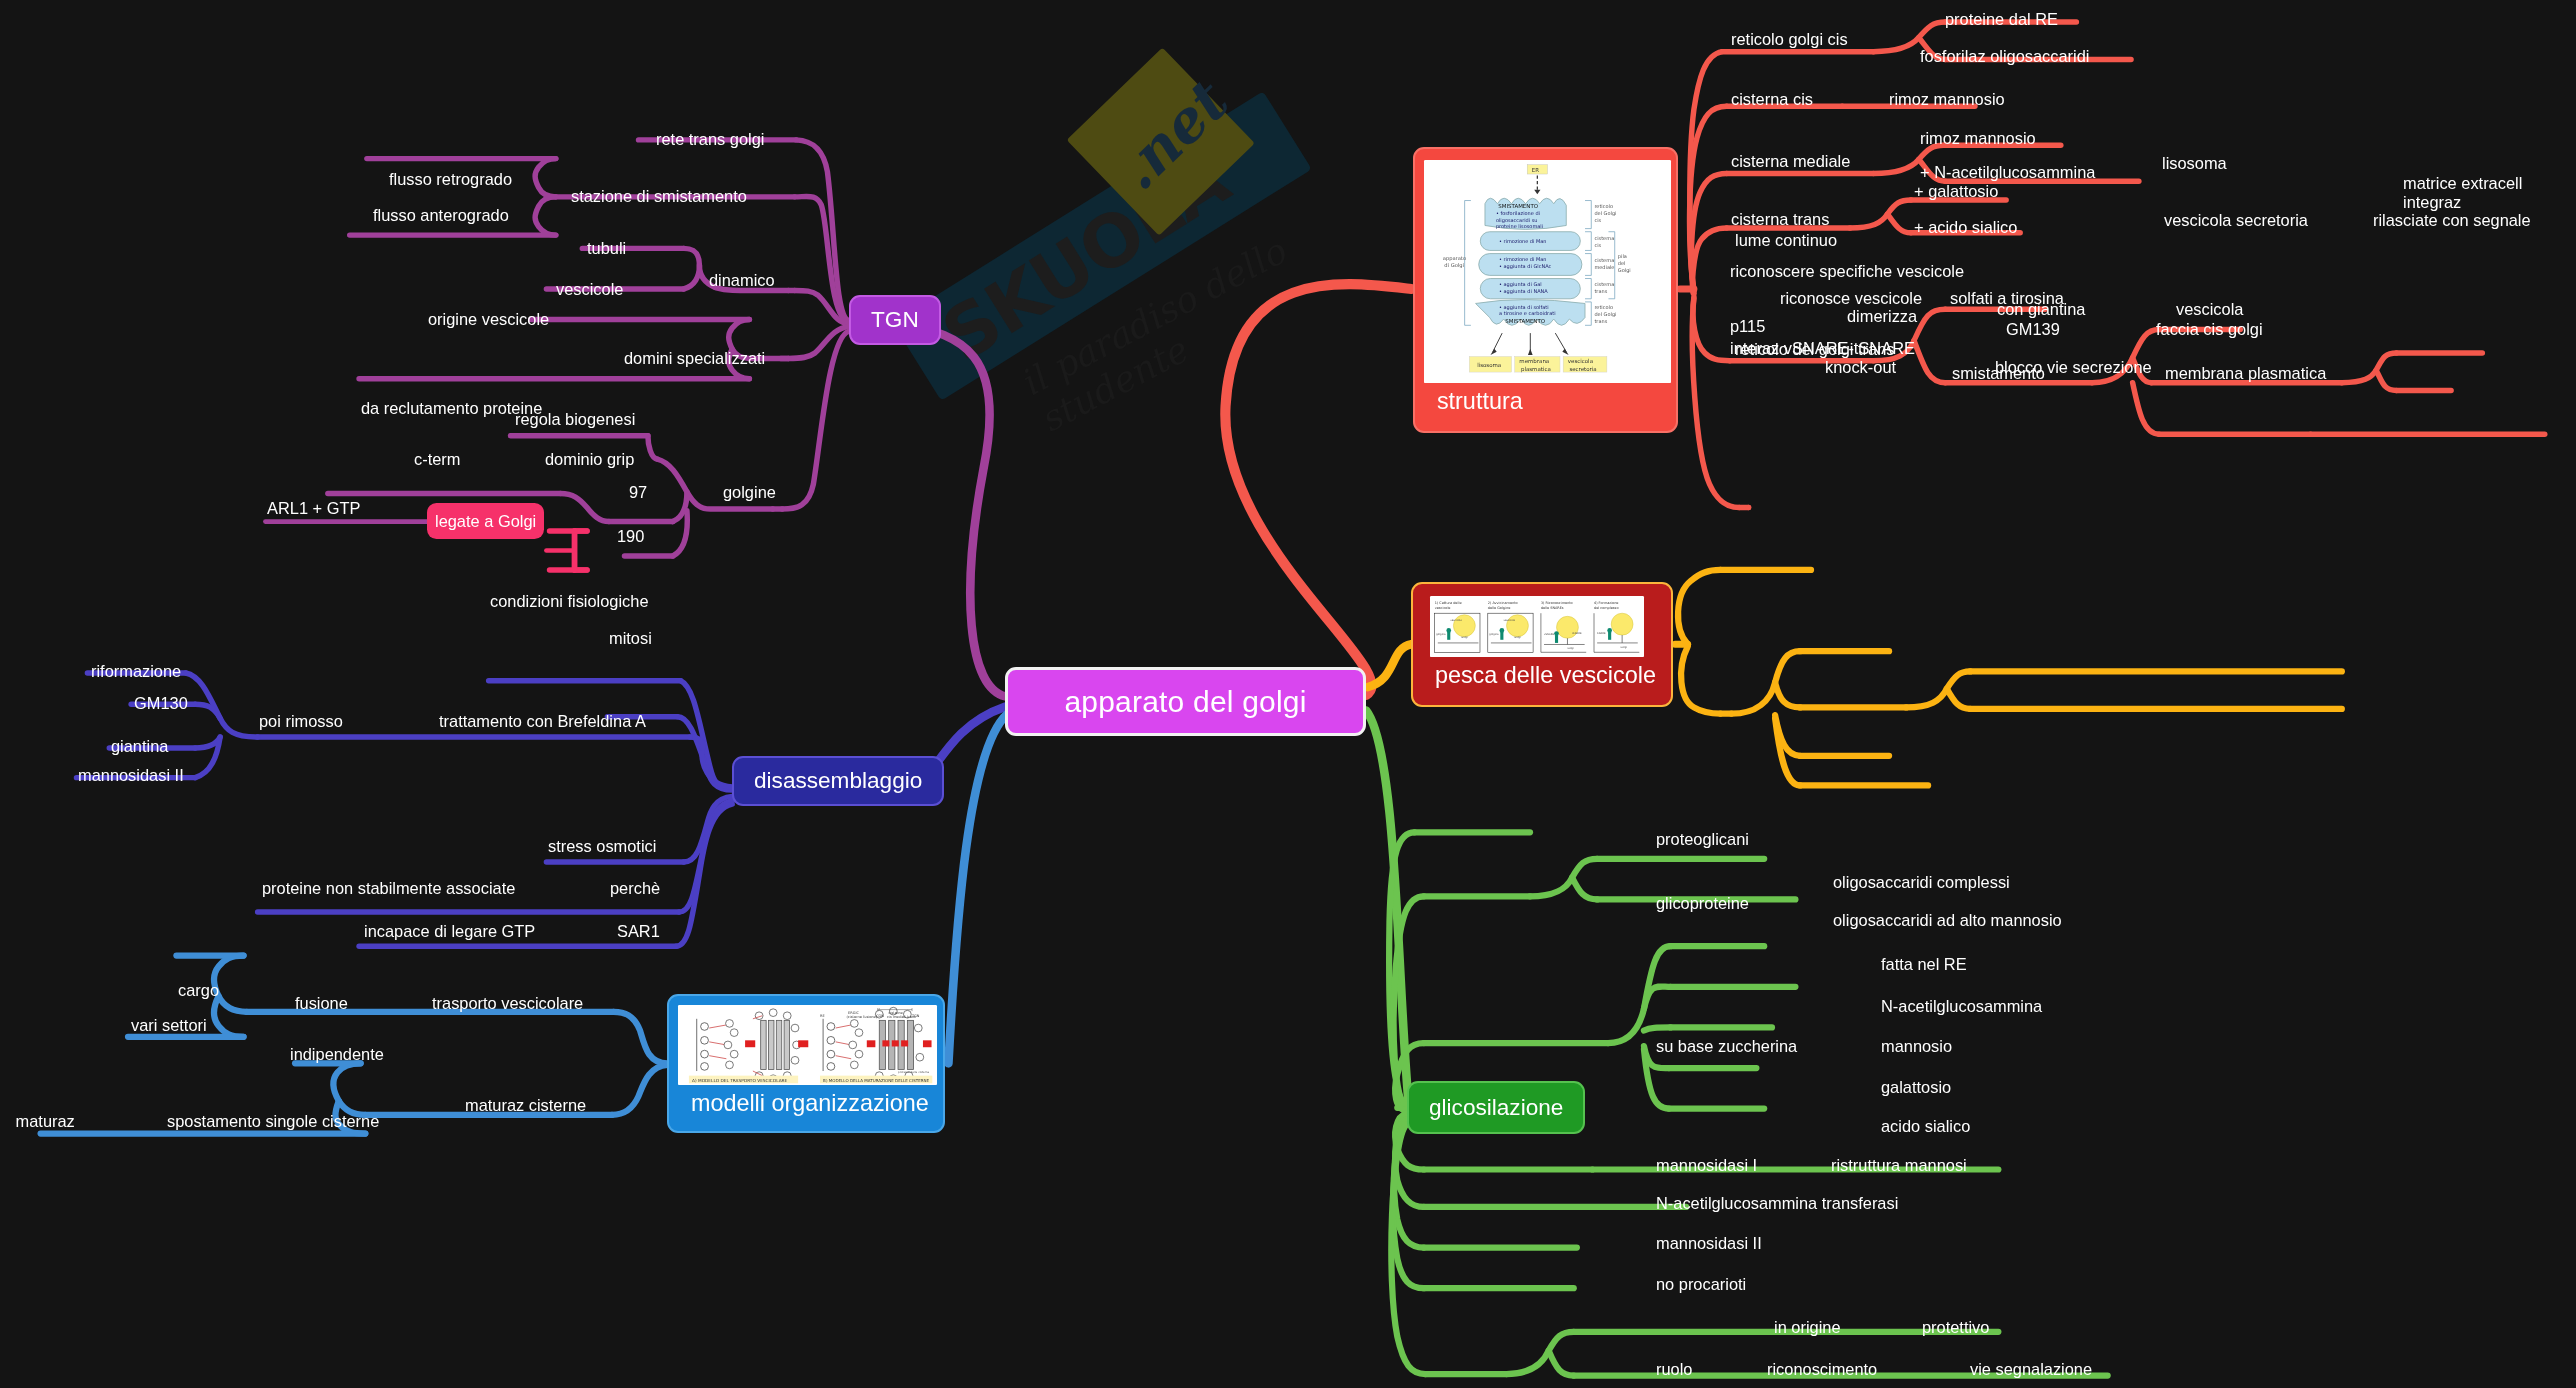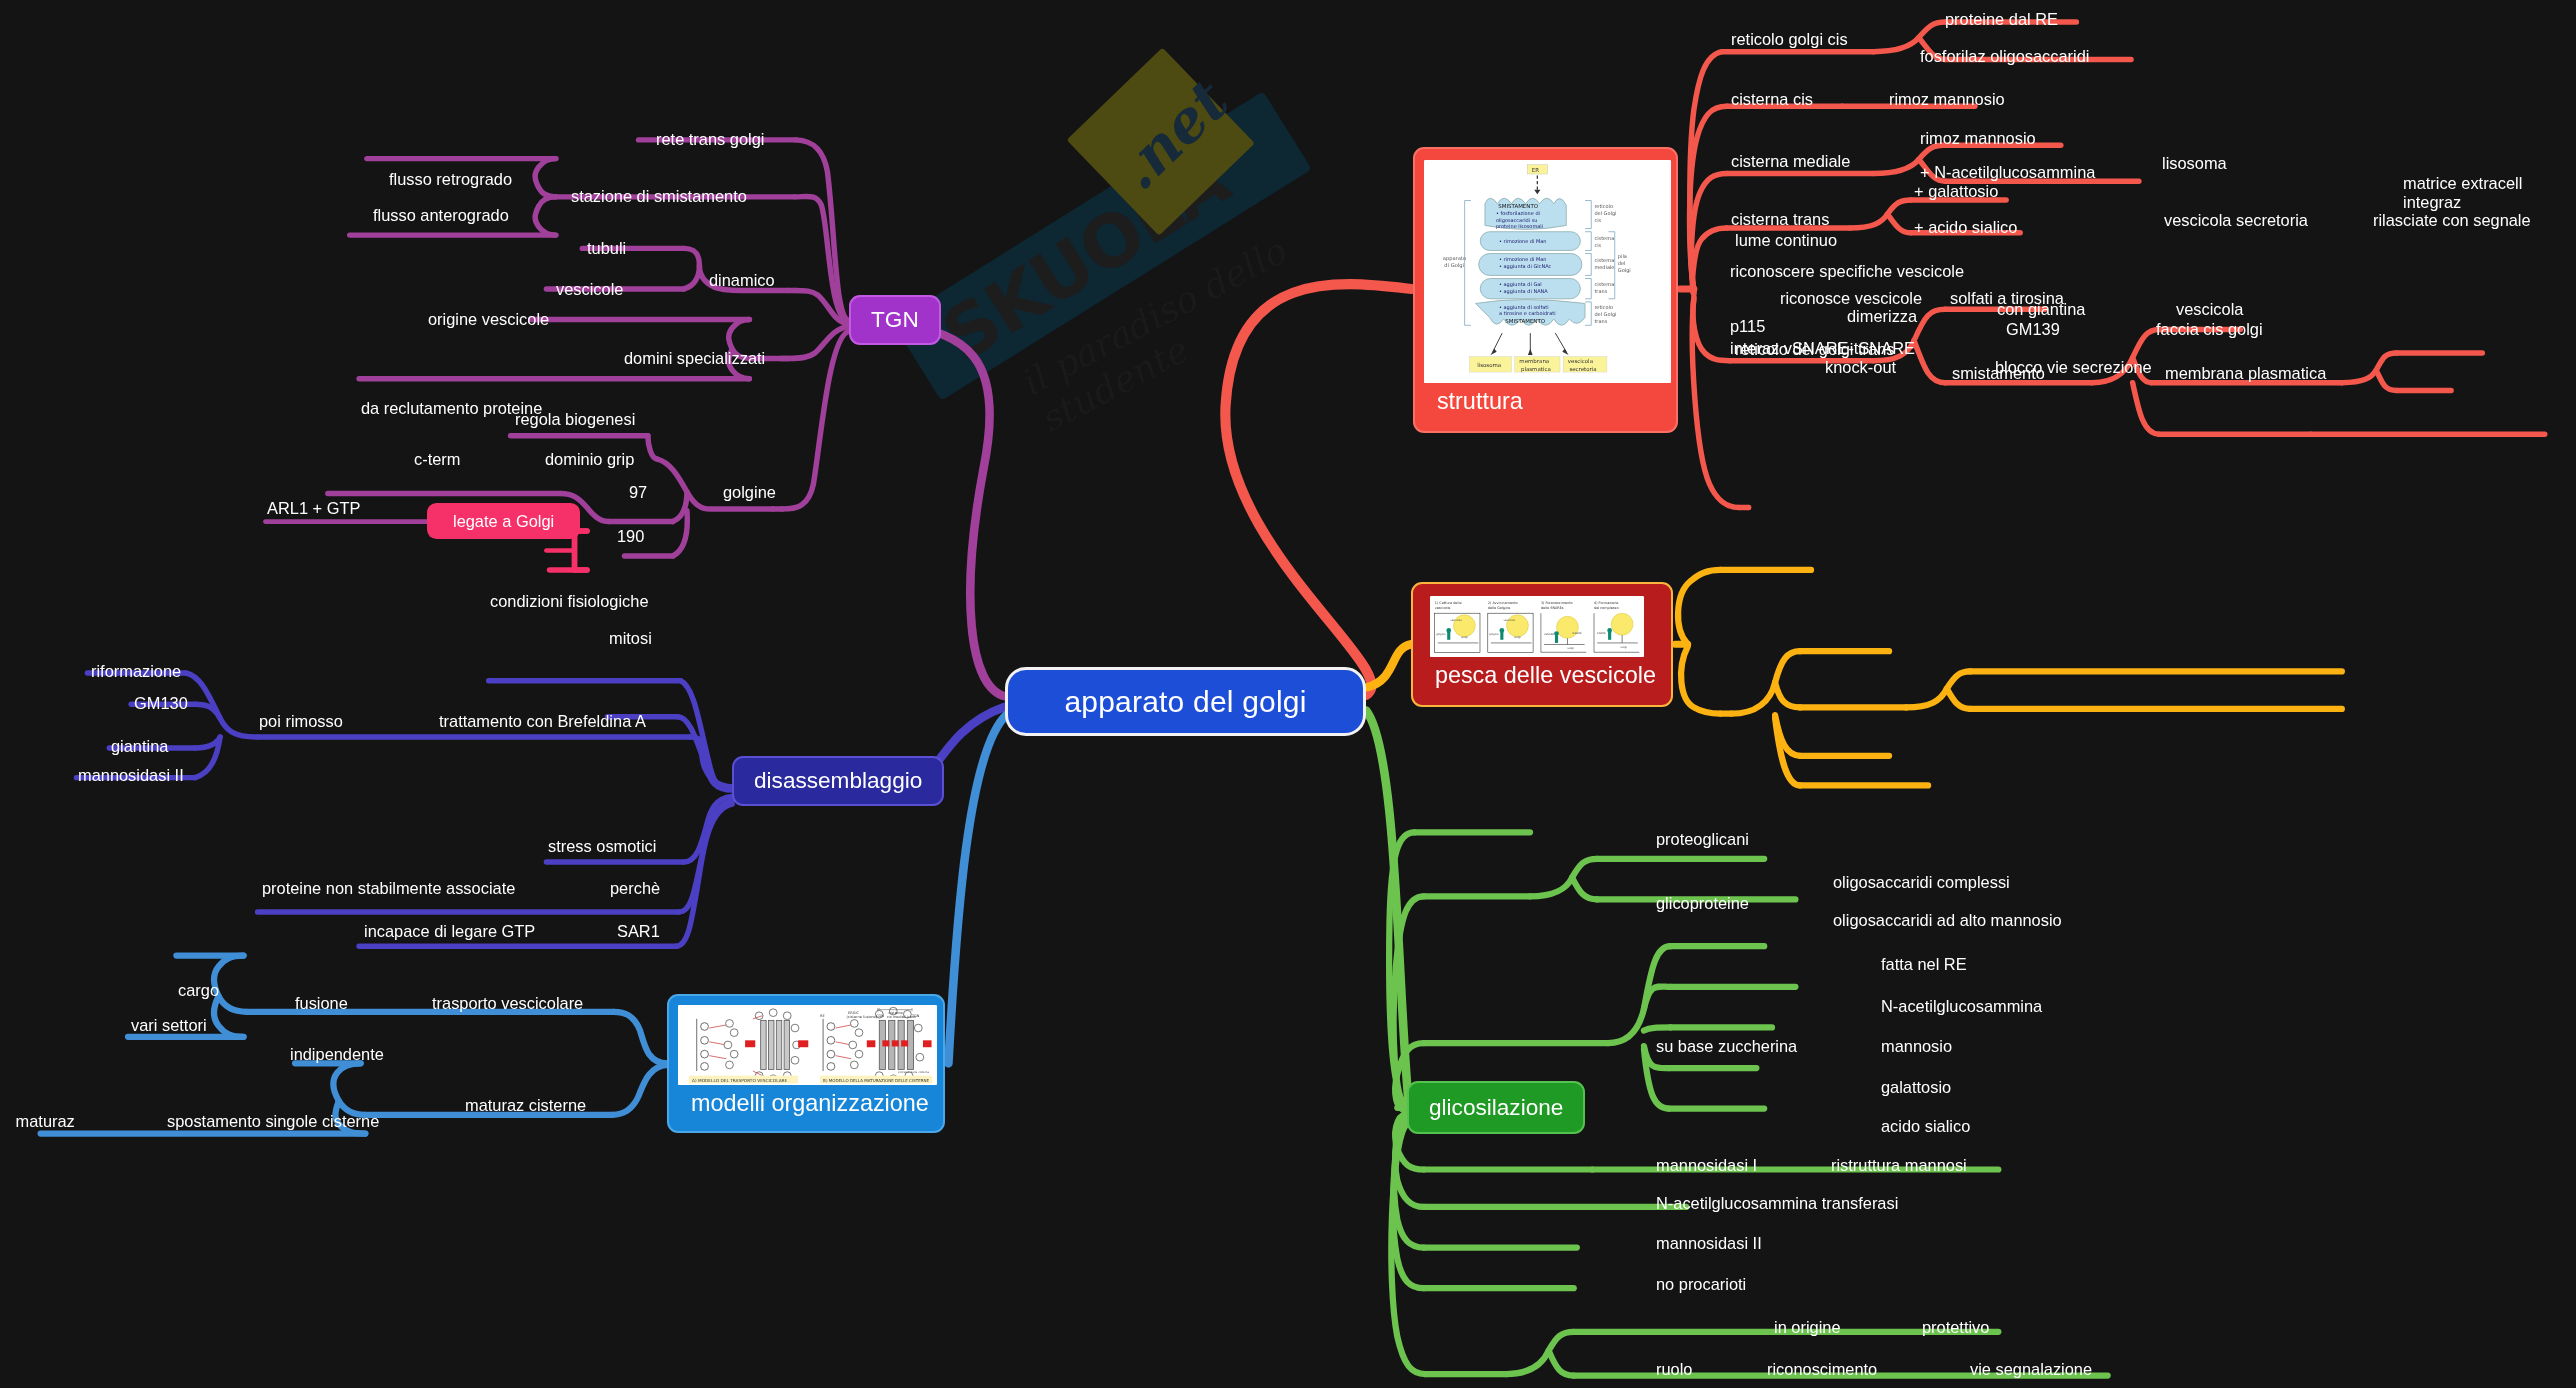--- a/index.html
+++ b/index.html
@@ -46,21 +46,21 @@
   
   .lbl {
     position:absolute; color:#ffffff; font-size:16.4px;
     white-space:nowrap; line-height:1;
     font-family:"Liberation Sans", sans-serif;
   }
 
   
   .root {
     position:absolute; left:1005px; top:667px; width:361px; height:69px;
-    background:#1d4ed8; border:3.1px solid #f2f2f2; border-radius:21px;
+    background:#d946ef; border:3.1px solid #f2f2f2; border-radius:11px;
     display:flex; align-items:center; justify-content:center;
     color:#ffffff; font-size:30px; letter-spacing:0.2px;
   }
 
   
   .bnode {
     position:absolute; border-radius:11px;
     display:flex; align-items:center; justify-content:center;
     color:#ffffff; white-space:nowrap;
   }
@@ -71,21 +71,21 @@
 
   #n-tgn     { left:849px; top:295px;  background:#a133cb; border:2.3px solid #c35ae4; }
   #n-dis     { left:732px;  top:756px;  background:#2a2a9e; border:2.3px solid #5b4fd4; }
   #n-mod     { left:667px;  top:994px; background:#1886d8; border:2.3px solid #4aa7e8; width:278px; height:139px;}
   #n-str     { left:1413px; top:147px;  background:#f4483f; border:2.3px solid #f87066; width:265px; height:286px;}
   #n-pesc    { left:1411px; top:582px;  background:#b91c1c; border:2.3px solid #fcb53c; width:262px; height:125px;}
   #n-glic    { left:1407px; top:1081px; background:#1f9a24; border:2.3px solid #55c24f; padding:0 20px; height:53px; font-size:22.6px; }
 
   
   #pill-golgi {
-    position:absolute; left:427px; top:503px; height:36px; padding:0 26px;
+    position:absolute; left:427px; top:503px; height:36px; padding:0 8px;
     background:#f6316a; border-radius:9.4px; color:#fff; font-size:16.4px;
     display:flex; align-items:center; white-space:nowrap;
   }
 
   
   .art { width:100%; height:100%; display:block; }
 </style>
 </head>
 <body>
 

